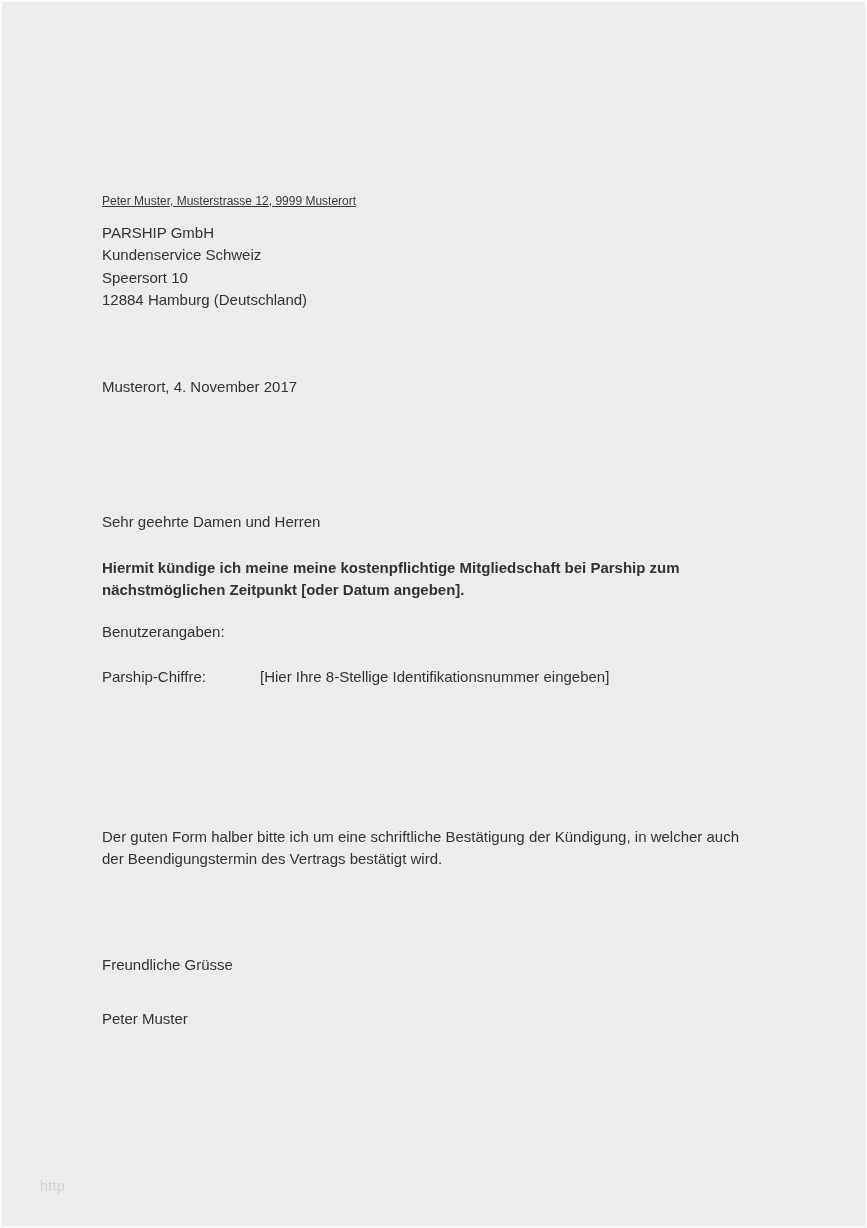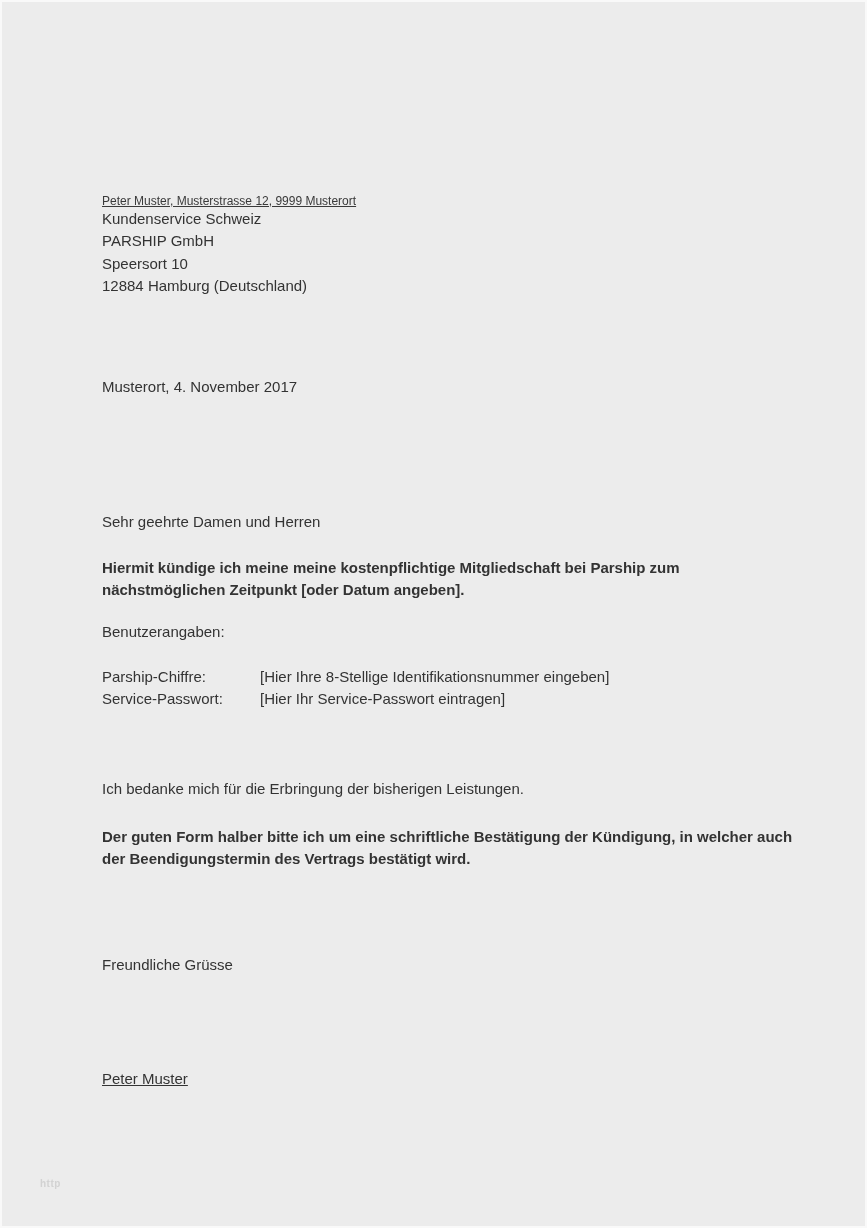--- a/index.html
+++ b/index.html
@@ -17,21 +17,21 @@
     font-family: "Liberation Sans", "DejaVu Sans", sans-serif;
     color: #333333;
     font-size: 15px;
     overflow: hidden;
   }
   .abs { position: absolute; left: 100px; }
   .sender-line {
     font-size: 12px;
     text-decoration: underline;
     color: #3a3a3a;
-    margin-bottom: 0;
+    margin-bottom: 14px;
   }
   .recipient-line {
     line-height: 22.3px;
   }
   .date-line { top: 376px; }
   .subject {
     top: 444px;
     font-weight: bold;
     letter-spacing: 0.2px;
   }
@@ -43,68 +43,62 @@
   }
   .para-1 { top: 555px; font-weight: bold; }
   .label-block { top: 621px; }
   .details { top: 664px; }
   .detail-row {
     display: grid;
     grid-template-columns: 158px auto;
     line-height: 22.3px;
   }
   .para-2 { top: 776px; }
-  .para-3 { top: 824px; font-weight: bold; }
+  .para-3 { top: 824px; }
   .closing { top: 954px; }
-  .signature { top: 1068px; text-decoration: underline; }
+  .signature { top: 1008px; }
   .watermark {
     position: absolute;
     left: 38px;
     top: 1176px;
-    font-size: 10px;
+    font-size: 14px;
     color: #d2d2d2;
     letter-spacing: 0.5px;
-    font-weight: bold;
   }
 </style>
 </head>
 <body>
 
 <div class="page">
 
   <div class="abs" style="top:192px;">
     <div class="sender-line">Peter Muster, Musterstrasse 12, 9999 Musterort</div>
+    <div class="recipient-line">PARSHIP GmbH</div>
     <div class="recipient-line">Kundenservice Schweiz</div>
-    <div class="recipient-line">PARSHIP GmbH</div>
     <div class="recipient-line">Speersort 10</div>
     <div class="recipient-line">12884 Hamburg (Deutschland)</div>
   </div>
 
   <div class="abs date-line">Musterort, 4. November 2017</div>
 
 
   <div class="abs salutation">Sehr geehrte Damen und Herren</div>
 
   <div class="abs para para-1">Hiermit kündige ich meine meine kostenpflichtige Mitgliedschaft bei Parship zum
 nächstmöglichen Zeitpunkt [oder Datum angeben].</div>
 
   <div class="abs label-block">Benutzerangaben:</div>
 
   <div class="abs details">
     <div class="detail-row">
       <span>Parship-Chiffre:</span>
       <span>[Hier Ihre 8-Stellige Identifikationsnummer eingeben]</span>
     </div>
-    <div class="detail-row">
-      <span>Service-Passwort:</span>
-      <span>[Hier Ihr Service-Passwort eintragen]</span>
-    </div>
   </div>
 
-  <div class="abs para para-2">Ich bedanke mich für die Erbringung der bisherigen Leistungen.</div>
 
   <div class="abs para para-3">Der guten Form halber bitte ich um eine schriftliche Bestätigung der Kündigung, in welcher auch
 der Beendigungstermin des Vertrags bestätigt wird.</div>
 
   <div class="abs closing">Freundliche Grüsse</div>
 
   <div class="abs signature">Peter Muster</div>
 
   <div class="watermark">http</div>
 

